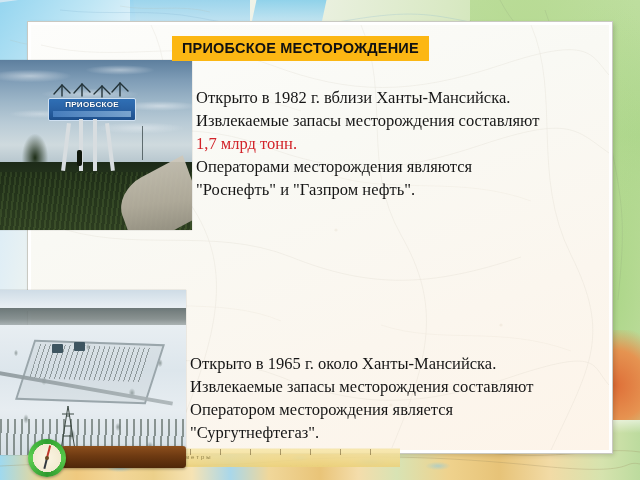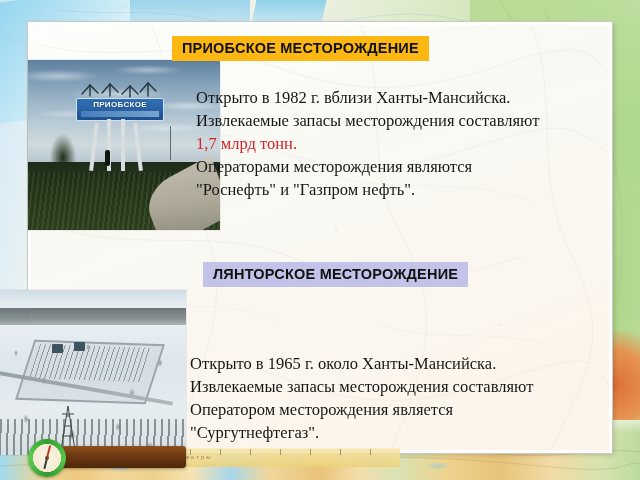--- a/index.html
+++ b/index.html
@@ -82,21 +82,21 @@
   }
   #panel .panel-map{
     position:absolute;inset:0;opacity:.30;pointer-events:none;
   }
 
   
   .photo{
     position:absolute;overflow:hidden;
     box-shadow:0 0 1px rgba(0,0,0,.35);
   }
-  #photo-priobskoe{left:0;top:60px;width:192px;height:170px;margin-left:28px;}
+  #photo-priobskoe{left:0;top:60px;width:192px;height:170px;}
   #photo-lyantor{left:0;top:290px;width:186px;height:165px;}
 
   
   .ph1-sky{position:absolute;left:0;top:0;width:100%;height:64%;
     background:linear-gradient(180deg,#5d7f9e 0%,#7e9cb6 18%,#9db6c8 38%,#b9cbd6 58%,#cfdade 78%,#aebfc8 100%);}
   .ph1-clouds{position:absolute;left:0;top:0;width:100%;height:64%;opacity:.55;
     background:
       radial-gradient(ellipse 60px 9px at 30px 16px,#e9eef2 0%,rgba(233,238,242,0) 70%),
       radial-gradient(ellipse 50px 7px at 120px 10px,#dfe6ec 0%,rgba(223,230,236,0) 70%),
       radial-gradient(ellipse 70px 8px at 90px 34px,#e4eaef 0%,rgba(228,234,239,0) 70%),
@@ -341,21 +341,20 @@
       <g stroke="#3d4a44" stroke-width="1" fill="none">
         <path d="M10 0 L3 44 M10 0 L17 44 M5 30 L15 30 M6.5 20 L13.5 20 M8 10 L12 10"></path>
         <path d="M4 8 L16 8"></path>
       </g>
     </svg>
     <div class="ph2-trees"></div>
   </div>
 
   <div class="heading" id="head-priobskoe" style="background: rgb(252, 183, 19);">ПРИОБСКОЕ МЕСТОРОЖДЕНИЕ</div>
 
-  <div class="heading" id="head-lyantor" style="background: rgb(195, 194, 232);">ЛЯНТОРСКОЕ МЕСТОРОЖДЕНИЕ</div>
 
   <div class="bodytext" id="text-priobskoe">
     <div>Открыто в 1982 г. вблизи Ханты-Мансийска.</div>
     <div>Извлекаемые запасы месторождения составляют</div>
     <div class="accent" style="color: rgb(210, 35, 42);">1,7 млрд тонн.</div>
     <div>Операторами месторождения являются</div>
     <div>"Роснефть" и "Газпром нефть".</div>
   </div>
 
   <div class="bodytext" id="text-lyantor">

